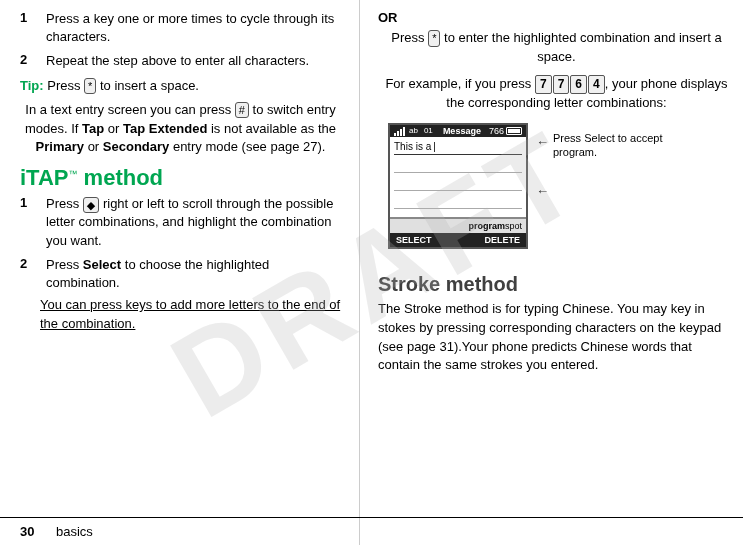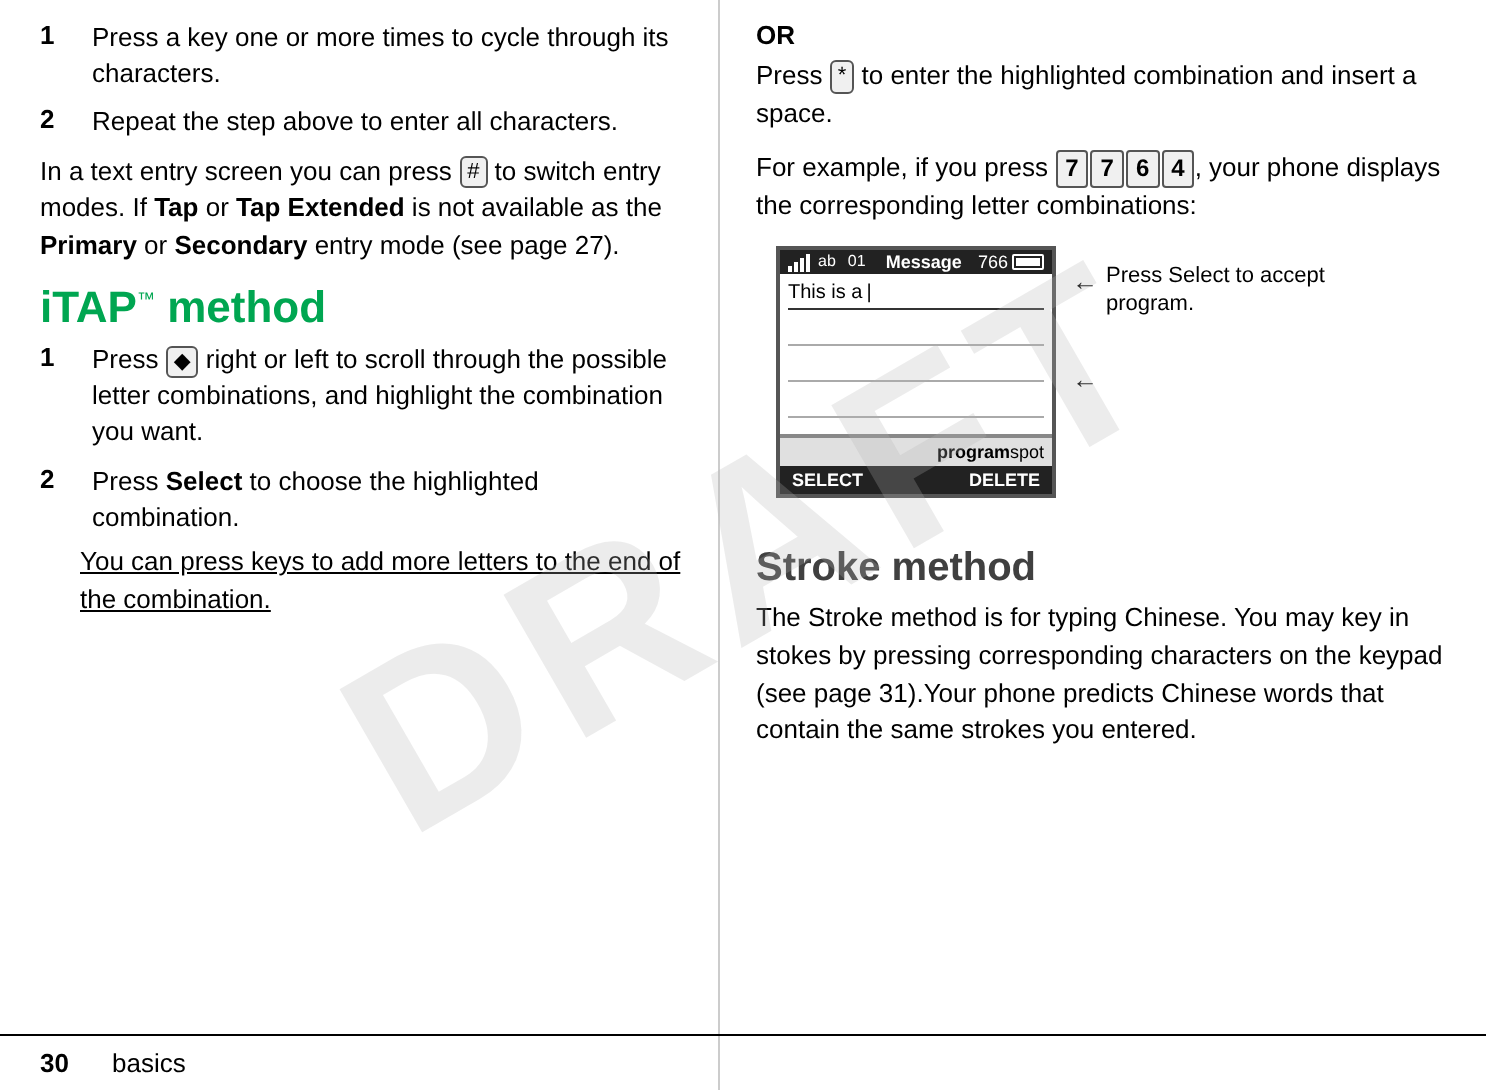--- a/index.html
+++ b/index.html
@@ -326,41 +326,47 @@
 
     .tm-sup {
       font-size: 9px;
       vertical-align: super;
       font-weight: normal;
     }
 
     
     .mb4 { margin-bottom: 4px; }
     .mb6 { margin-bottom: 6px; }
-    .mb8 { margin-bottom: 8px; }
+    .mb8 { margin-bottom: 8px; text-align: center; }
   </style>
 </head>
 <body>
 
 <div class="page-container">
 
   <div class="draft-watermark">DRAFT</div>
 
   <div class="left-col">
 
     <div class="list-item mb6">
       <span class="list-num">1</span>
       <span class="list-text">Press a key one or more times to cycle through its characters.</span>
     </div>
 
     <div class="list-item mb6">
       <span class="list-num">2</span>
       <span class="list-text">Repeat the step above to enter all characters.</span>
     </div>
 
+    <div class="tip-line mb6">
+      <span class="tip-label">Tip:</span>
+      <span> Press </span>
+      <span class="key-btn">*</span>
+      <span> to insert a space.</span>
+    </div>
 
     <div class="para mb8">
       <span>In a text entry screen you can press </span><span class="key-btn">#</span><span> to switch entry modes. If </span><span class="bold-text">Tap</span><span> or </span><span class="bold-text">Tap Extended</span><span> is not available as the </span><span class="bold-text">Primary</span><span> or </span><span class="bold-text">Secondary</span><span> entry mode (see page 27).</span>
     </div>
 
     <div class="section-heading-itap mb4">
       <span>iTAP<span class="tm-sup">™</span> method</span>
     </div>
 
 

